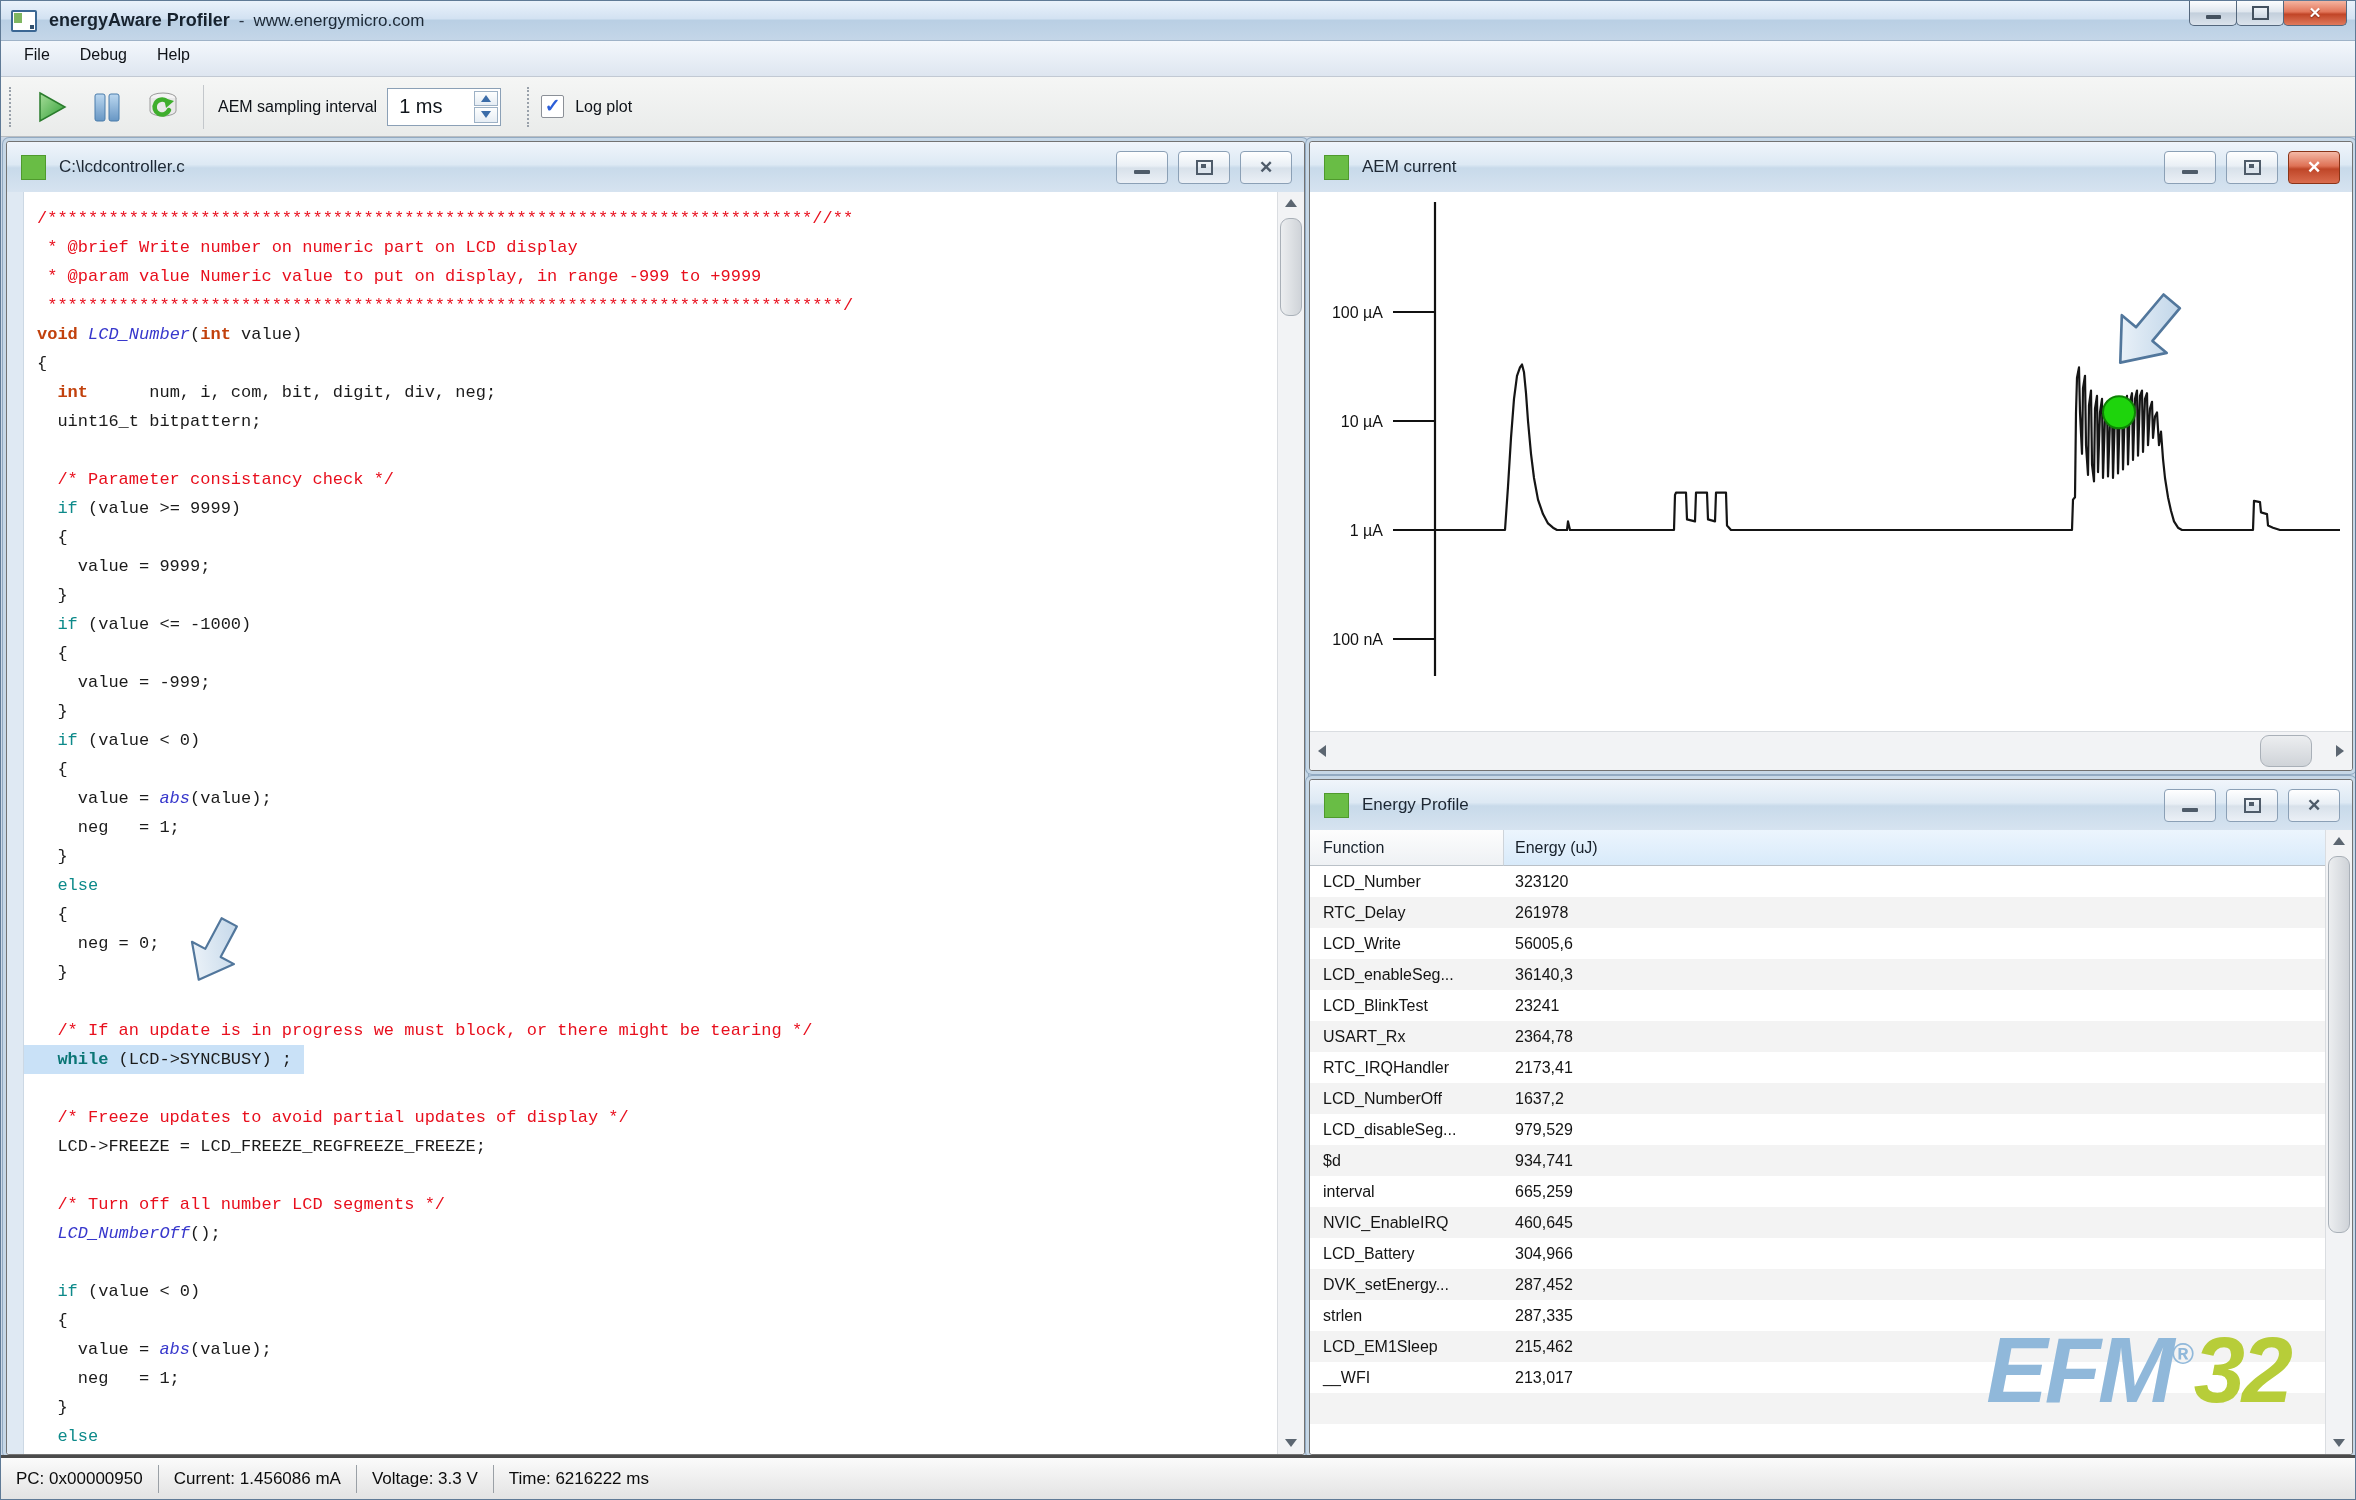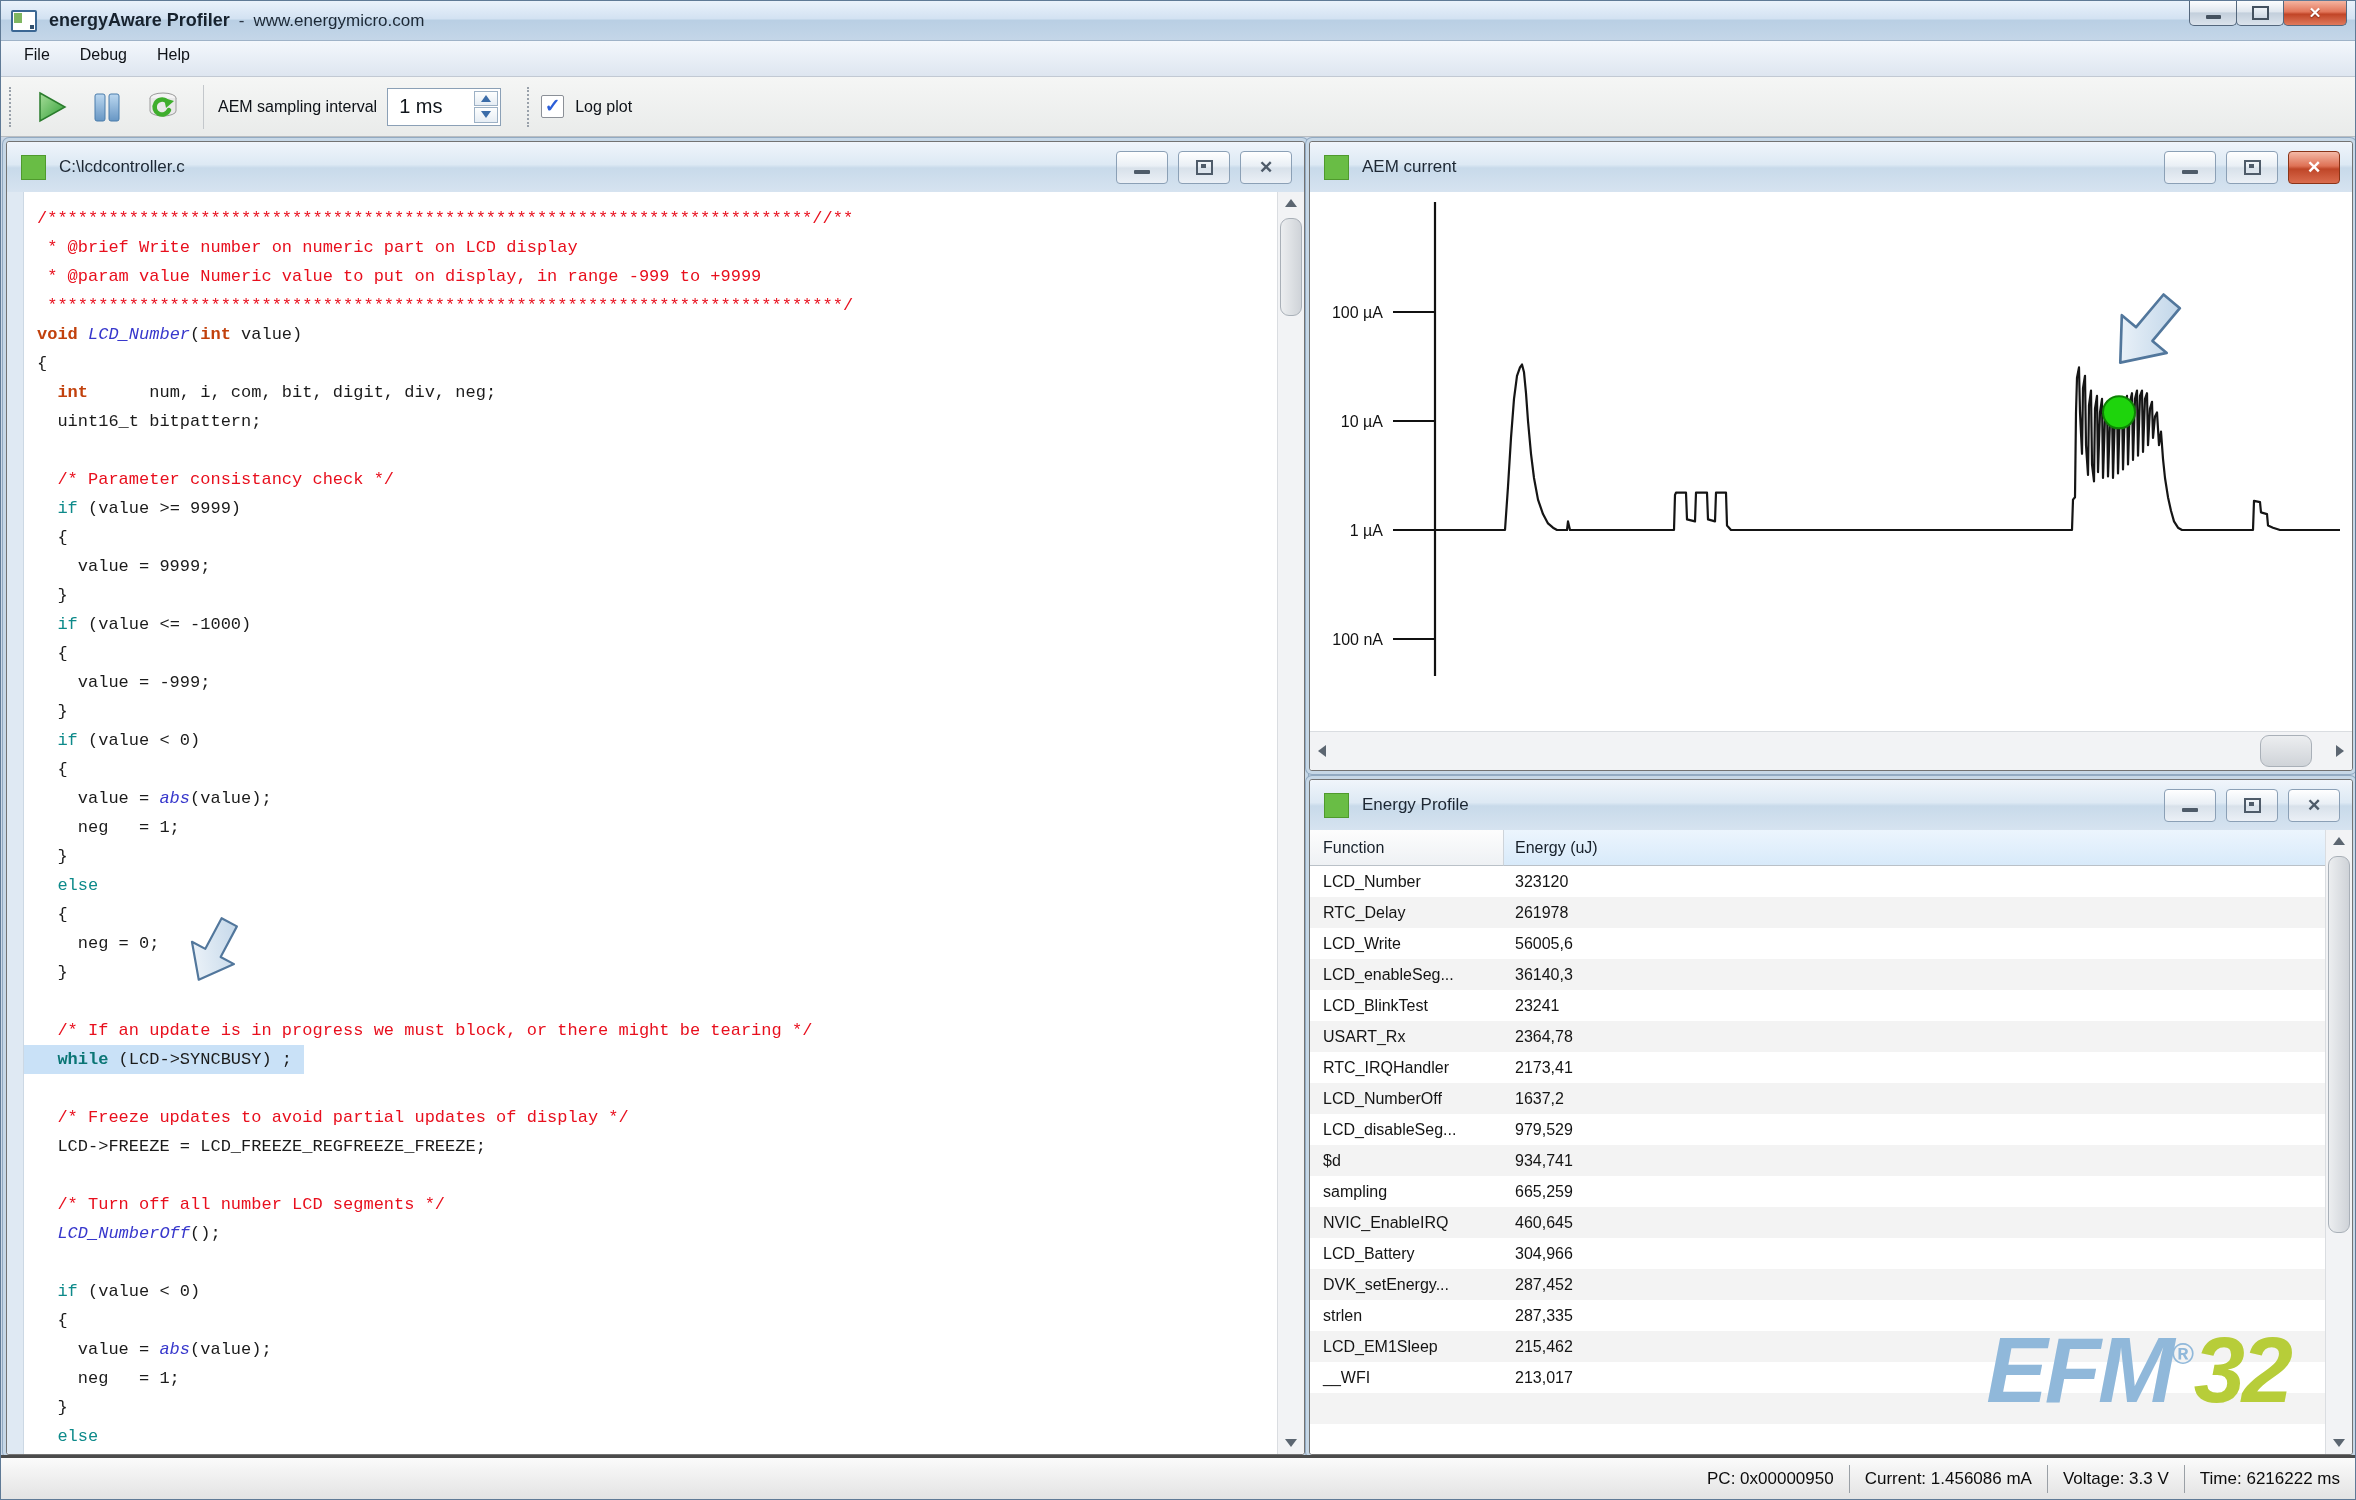--- a/index.html
+++ b/index.html
@@ -105,21 +105,21 @@
   .tbl-row{display:flex;height:31px;align-items:center;}
   .td-func{width:194px;padding-left:13px;box-sizing:border-box;overflow:hidden;}
   .td-energy{flex:1;padding-left:11px;}
   .efm-logo{position:absolute;right:62px;bottom:38px;font-size:92px;font-style:italic;font-weight:bold;letter-spacing:-3px;line-height:1;}
   .efm-blue{color:#90b8da;}
   .efm-reg{color:#90b8da;font-size:30px;vertical-align:38px;letter-spacing:0;}
   .efm-green{color:#b7cd39;}
 
   
   .statusbar{position:absolute;left:0;bottom:0;width:100%;height:44px;border-top:3px solid #4b4b4b;
-    background:linear-gradient(#fbfbfb,#e3e3e3);display:flex;align-items:center;justify-content:flex-end;
+    background:linear-gradient(#fbfbfb,#e3e3e3);display:flex;align-items:center;
     font-size:17px;color:#0c0c0c;box-sizing:border-box;}
   .sb-item{padding:0 15px;white-space:nowrap;}
   .sb-div{width:1px;height:28px;background:#9aa0a6;}
 
   
   .pointer-arrow{position:absolute;pointer-events:none;}
 </style>
 </head>
 <body>
 
@@ -353,21 +353,21 @@
           </div>
           <div class="tbl-row">
             <div class="td-func">LCD_disableSeg...</div>
             <div class="td-energy">979,529</div>
           </div>
           <div class="tbl-row">
             <div class="td-func">$d</div>
             <div class="td-energy">934,741</div>
           </div>
           <div class="tbl-row">
-            <div class="td-func">sampling</div>
+            <div class="td-func">interval</div>
             <div class="td-energy">665,259</div>
           </div>
           <div class="tbl-row">
             <div class="td-func">NVIC_EnableIRQ</div>
             <div class="td-energy">460,645</div>
           </div>
           <div class="tbl-row">
             <div class="td-func">LCD_Battery</div>
             <div class="td-energy">304,966</div>
           </div>

